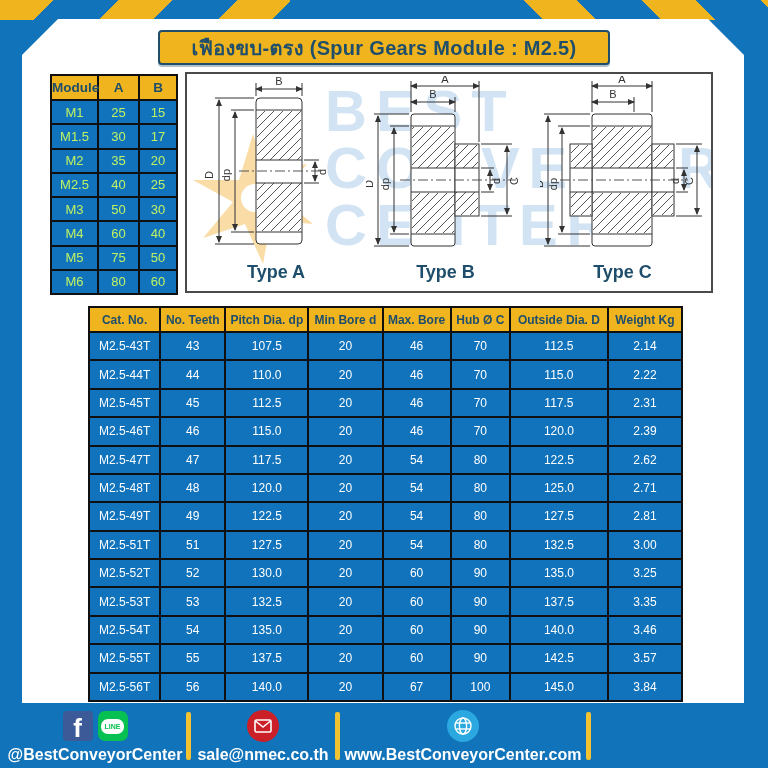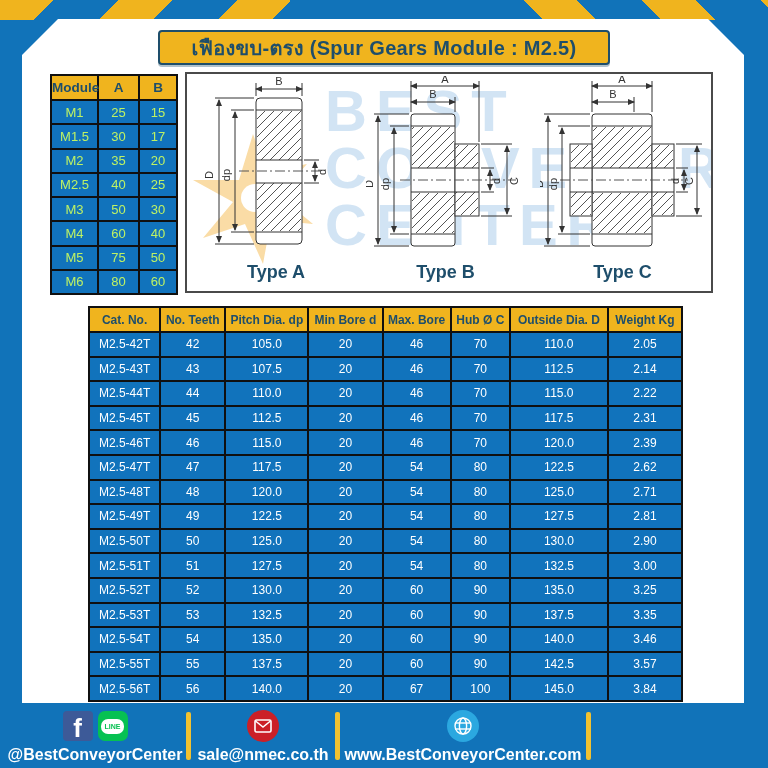--- a/index.html
+++ b/index.html
@@ -319,30 +319,20 @@
             <th>Pitch Dia. dp</th>
             <th>Min Bore d</th>
             <th>Max. Bore</th>
             <th>Hub Ø C</th>
             <th>Outside Dia. D</th>
             <th>Weight Kg</th>
           </tr>
         </thead>
       <tbody>
           <tr>
-            <td>M2.5-42T</td>
-            <td>42</td>
-            <td>105.0</td>
-            <td>20</td>
-            <td>46</td>
-            <td>70</td>
-            <td>110.0</td>
-            <td>2.05</td>
-          </tr>
-          <tr>
             <td>M2.5-43T</td>
             <td>43</td>
             <td>107.5</td>
             <td>20</td>
             <td>46</td>
             <td>70</td>
             <td>112.5</td>
             <td>2.14</td>
           </tr>
           <tr>
@@ -397,30 +387,20 @@
           </tr>
           <tr>
             <td>M2.5-49T</td>
             <td>49</td>
             <td>122.5</td>
             <td>20</td>
             <td>54</td>
             <td>80</td>
             <td>127.5</td>
             <td>2.81</td>
-          </tr>
-          <tr>
-            <td>M2.5-50T</td>
-            <td>50</td>
-            <td>125.0</td>
-            <td>20</td>
-            <td>54</td>
-            <td>80</td>
-            <td>130.0</td>
-            <td>2.90</td>
           </tr>
           <tr>
             <td>M2.5-51T</td>
             <td>51</td>
             <td>127.5</td>
             <td>20</td>
             <td>54</td>
             <td>80</td>
             <td>132.5</td>
             <td>3.00</td>

